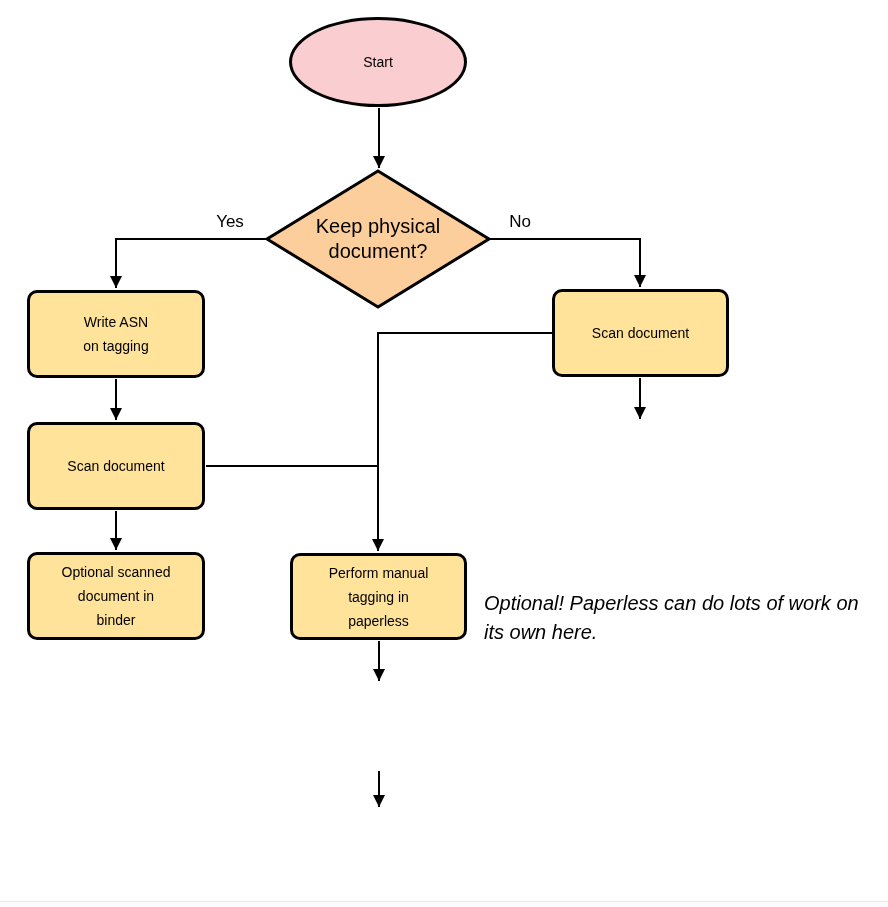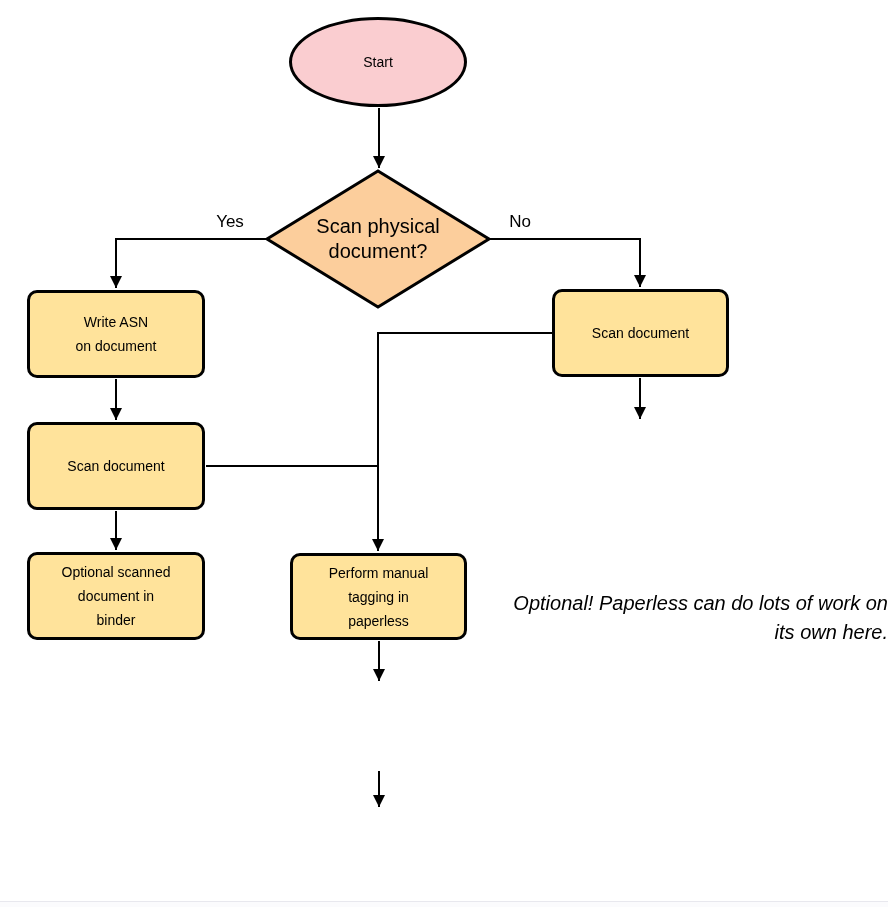--- a/index.html
+++ b/index.html
@@ -60,21 +60,20 @@
     font-size:17px;
     line-height:22px;
     text-align:center;
   }
   .annotation{
     position:absolute;
     font-size:20px;
     line-height:29px;
     font-style:italic;
     white-space:pre-line;
-    text-align:right;
   }
   .footer-strip{
     position:absolute;
     left:0;right:0;
     top:901px;
     height:6px;
     background:var(--footer-bg);
     border-top:1px solid var(--footer-line);
   }
 </style>
@@ -111,30 +110,30 @@
     <path class="wire" d="M379,641 L379,681" marker-end="url(#arrow)"></path>
 
     <path class="wire" d="M379,771 L379,807" marker-end="url(#arrow)"></path>
   </svg>
 
   <div class="node terminal" style="left:289px;top:17px;width:178px;height:90px">
     <span>Start</span>
   </div>
 
   <div class="decision-label" style="left:268px;top:203px;width:220px;height:72px">
-    <span>Scan physical
+    <span>Keep physical
 document?</span>
   </div>
 
   <div class="edge-label" style="left:200px;top:211px;width:60px">Yes</div>
   <div class="edge-label" style="left:495px;top:211px;width:50px">No</div>
 
   <div class="node process" style="left:27px;top:290px;width:178px;height:88px">
     <span>Write ASN
-on document</span>
+on tagging</span>
   </div>
   <div class="node process" style="left:27px;top:422px;width:178px;height:88px">
     <span>Scan document</span>
   </div>
   <div class="node process" style="left:27px;top:552px;width:178px;height:88px">
     <span>Optional scanned
 document in
 binder</span>
   </div>
 

